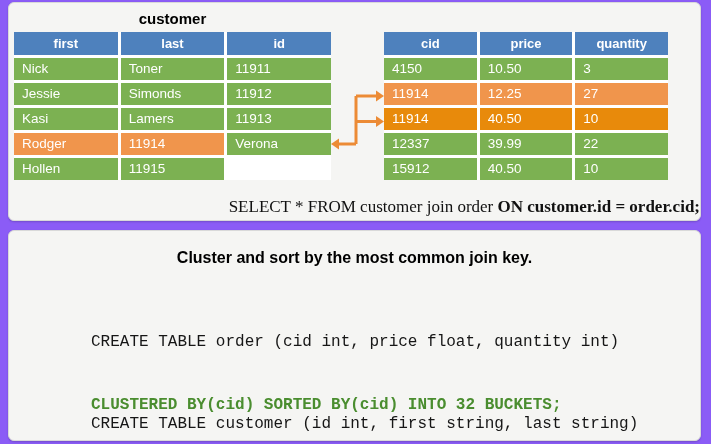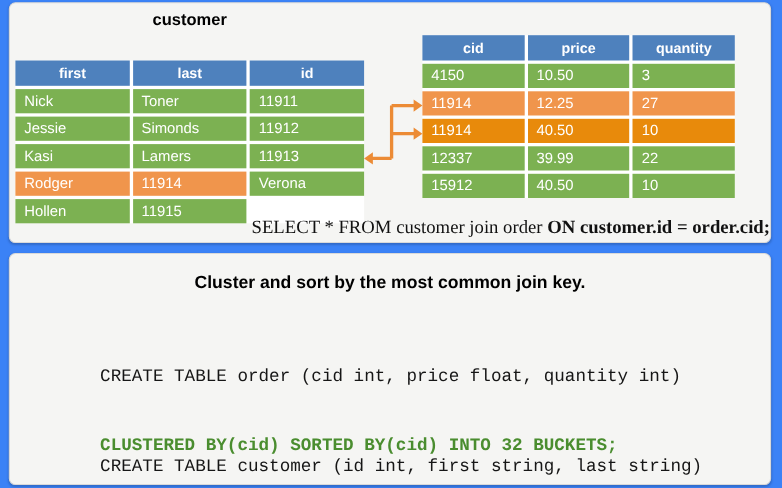--- a/index.html
+++ b/index.html
@@ -1,31 +1,31 @@
 <!DOCTYPE html>
 <html style="--header_blue: #4E81BD; --row_green: #7CB152; --row_orange_light: #F0954C; --row_orange_dark: #E88A0B; --arrow_orange: #EC8B35; --code_green: #4A8D2F; --card_bg: #F5F5F3; --card_border: #D9D9D9;"><head>
 <meta charset="utf-8">
 <style>
   html,body{margin:0;padding:0;background:#ffffff;}
-  .page{position:relative;width:711px;height:444px;background:#3b82f6;
+  .page{position:relative;width:711px;height:444px;background:#8b5cf6;
         font-family:"Liberation Sans",sans-serif;overflow:hidden;}
   .card{position:absolute;left:8px;width:693px;background:var(--card_bg,#f5f5f3);
         border:1px solid var(--card_border,#d9d9d9);border-radius:6px;
         box-shadow:0 1px 2px rgba(0,0,0,0.18);box-sizing:border-box;}
   .card.top{top:2px;height:219px;}
   .card.bottom{top:230px;height:211px;}
 
   .tbl-title{position:absolute;top:4px;height:24px;line-height:24px;text-align:center;
              font-weight:bold;font-size:15px;color:#000;}
   .customer-title{left:5px;width:317px;}
   .order-title{left:375px;width:316px;margin-top:24px;}
 
   .tbl{position:absolute;top:29px;display:grid;grid-template-columns:1fr 1fr 1fr;
        grid-template-rows:23px repeat(5,22px);gap:3px;background:#ffffff;}
-  .tbl.customer{left:5px;width:317px;margin-top:23px;}
+  .tbl.customer{left:5px;width:317px;}
   .tbl.order{left:375px;width:284px;}
   .hcell{background:var(--header_blue,#4E81BD);color:#fff;font-weight:bold;font-size:13px;
          text-align:center;line-height:23px;}
   .cell{color:#fff;font-size:13.5px;line-height:22px;padding-left:8px;box-sizing:border-box;
         white-space:nowrap;overflow:hidden;}
   .cell.green{background:var(--row_green,#7CB152);}
   .cell.orange-light{background:var(--row_orange_light,#F0954C);}
   .cell.orange-dark{background:var(--row_orange_dark,#E88A0B);}
 
   .join-arrow{position:absolute;left:317px;top:83px;}

